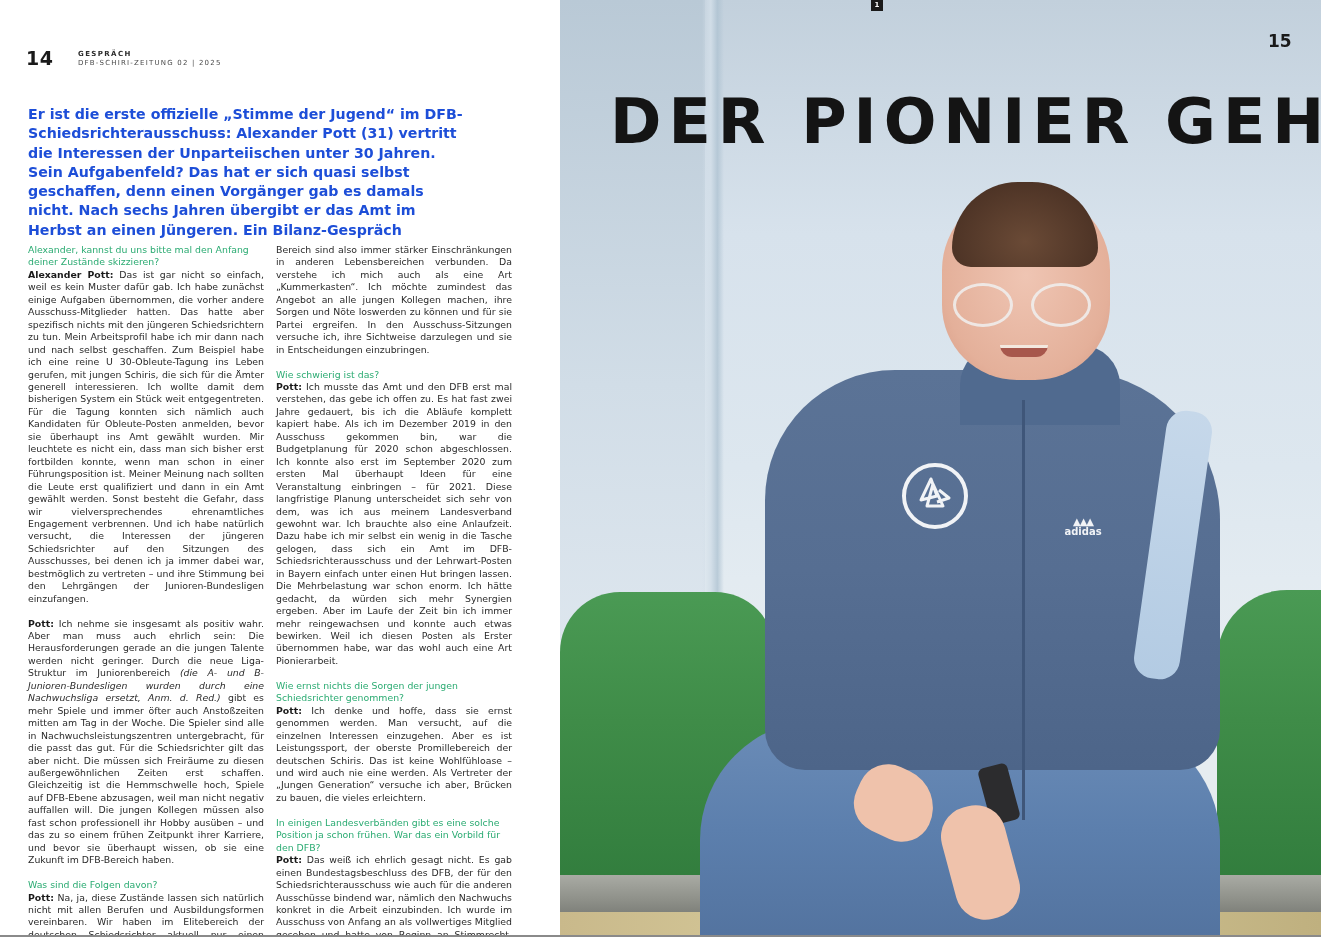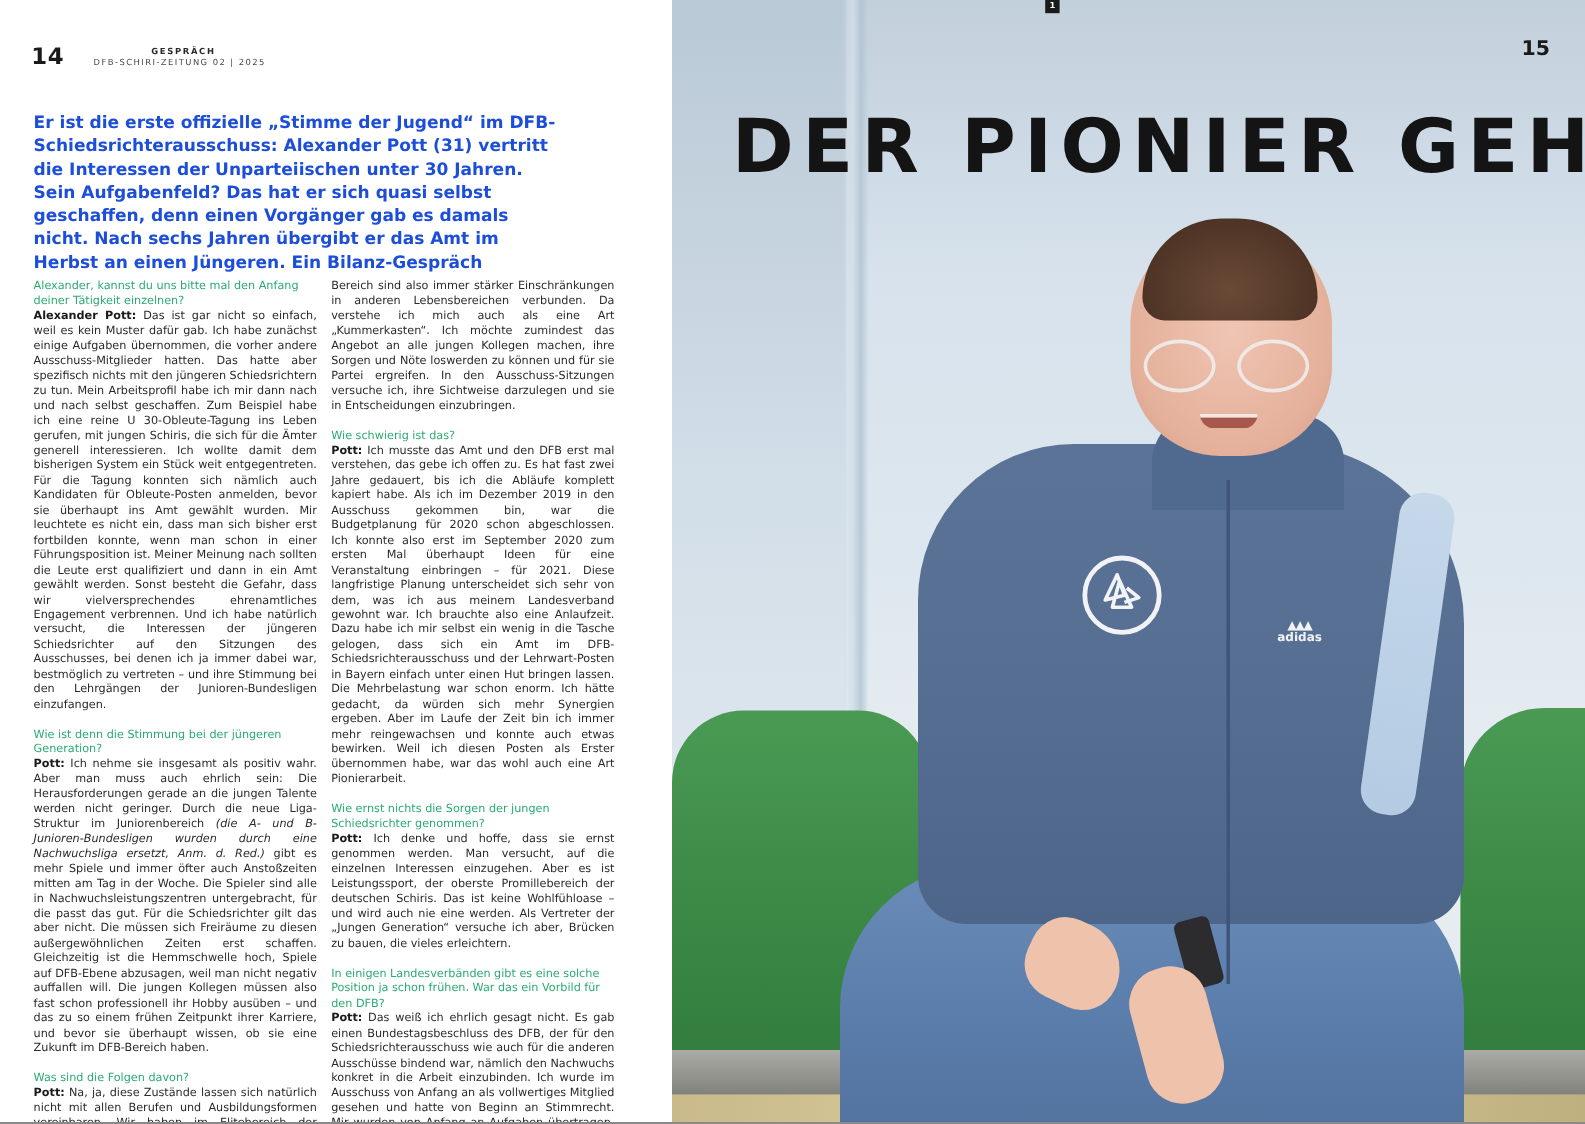--- a/index.html
+++ b/index.html
@@ -1,23 +1,23 @@
 <!DOCTYPE html>
 <html><head>
 <meta charset="utf-8">
 <style>
   * { box-sizing: border-box; margin: 0; padding: 0; }
   html, body { width: 1321px; height: 937px; overflow: hidden; background: #ffffff; }
   body { position: relative; font-family: "DejaVu Sans", sans-serif; color: #1c1c1c; }
 
   
-  .left-page { position: absolute; left: 0; top: 5px; width: 560px; height: 665px; background: #ffffff; }
+  .left-page { position: absolute; left: 0; top: 16px; width: 560px; height: 665px; background: #ffffff; }
   .page-num-left { position: absolute; left: 26px; top: 31px; font-size: 19px; font-weight: bold; letter-spacing: 0.5px; color: #1a1a1a; }
   .running-head { position: absolute; left: 78px; top: 34px; line-height: 9px; }
-  .running-head .section { font-size: 7px; font-weight: bold; letter-spacing: 1.4px; color: #2a2a2a; display: block; margin-left: 48px; }
+  .running-head .section { font-size: 7px; font-weight: bold; letter-spacing: 1.4px; color: #2a2a2a; display: block; }
   .running-head .issue { font-size: 7px; letter-spacing: 1.2px; color: #4a4a4a; display: block; text-align: center; }
 
   .intro { position: absolute; left: 28px; top: 89px; width: 440px; font-size: 14.2px; line-height: 19.3px; font-weight: bold; color: #1d4ed8; }
 
   .col { position: absolute; top: 228px; width: 236px; font-size: 9.35px; line-height: 12.45px; color: #2a2a2a; text-align: justify; hyphens: manual; }
   .col-1 { left: 28px; }
   .col-2 { left: 276px; }
   .q { color: #2bab72; display: block; text-align: left; }
   .a { display: block; }
   .spk { font-weight: bold; color: #1a1a1a; }
@@ -75,24 +75,23 @@
 <div class="left-page">
   <div class="page-num-left">14</div>
   <div class="running-head">
     <span class="section">GESPRÄCH</span>
     <span class="issue">DFB-SCHIRI-ZEITUNG 02 | 2025</span>
   </div>
 
   <p class="intro">Er ist die erste offizielle „Stimme der Jugend“ im DFB-Schiedsrichterausschuss: Alexander Pott (31) vertritt die Interessen der Unparteiischen unter 30 Jahren. Sein Aufgabenfeld? Das hat er sich quasi selbst geschaffen, denn einen Vorgänger gab es damals nicht. Nach sechs Jahren übergibt er das Amt im Herbst an einen Jüngeren. Ein Bilanz-Gespräch</p>
 
   <div class="col col-1">
-    <span class="q">Alexander, kannst du uns bitte mal den Anfang deiner Tätigkeit einzelnen?</span>
+    <span class="q">Alexander, kannst du uns bitte mal den Anfang deiner Zustände skizzieren?</span>
     <span class="a"><span class="spk">Alexander Pott:</span> <span>Das ist gar nicht so einfach, weil es kein Muster dafür gab. Ich habe zunächst einige Aufgaben übernommen, die vorher andere Ausschuss-Mitglieder hatten. Das hatte aber spezifisch nichts mit den jüngeren Schiedsrichtern zu tun. Mein Arbeitsprofil habe ich mir dann nach und nach selbst geschaffen. Zum Beispiel habe ich eine reine U 30-Obleute-Tagung ins Leben gerufen, mit jungen Schiris, die sich für die Ämter generell interessieren. Ich wollte damit dem bisherigen System ein Stück weit entgegentreten. Für die Tagung konnten sich nämlich auch Kandidaten für Obleute-Posten anmelden, bevor sie überhaupt ins Amt gewählt wurden. Mir leuchtete es nicht ein, dass man sich bisher erst fortbilden konnte, wenn man schon in einer Führungsposition ist. Meiner Meinung nach sollten die Leute erst qualifiziert und dann in ein Amt gewählt werden. Sonst besteht die Gefahr, dass wir vielversprechendes ehrenamtliches Engagement verbrennen. Und ich habe natürlich versucht, die Interessen der jüngeren Schiedsrichter auf den Sitzungen des Ausschusses, bei denen ich ja immer dabei war, bestmöglich zu vertreten – und ihre Stimmung bei den Lehrgängen der Junioren-Bundesligen einzufangen.</span></span>
     <span class="gap"></span>
-    <span class="q">Wie ist denn die Stimmung bei der jüngeren Generation?</span>
     <span class="a"><span class="spk">Pott:</span> <span>Ich nehme sie insgesamt als positiv wahr. Aber man muss auch ehrlich sein: Die Herausforderungen gerade an die jungen Talente werden nicht geringer. Durch die neue Liga-Struktur im Juniorenbereich </span><em class="note">(die A- und B-Junioren-Bundesligen wurden durch eine Nachwuchsliga ersetzt, Anm. d. Red.)</em><span> gibt es mehr Spiele und immer öfter auch Anstoßzeiten mitten am Tag in der Woche. Die Spieler sind alle in Nachwuchsleistungszentren untergebracht, für die passt das gut. Für die Schiedsrichter gilt das aber nicht. Die müssen sich Freiräume zu diesen außergewöhnlichen Zeiten erst schaffen. Gleichzeitig ist die Hemmschwelle hoch, Spiele auf DFB-Ebene abzusagen, weil man nicht negativ auffallen will. Die jungen Kollegen müssen also fast schon professionell ihr Hobby ausüben – und das zu so einem frühen Zeitpunkt ihrer Karriere, und bevor sie überhaupt wissen, ob sie eine Zukunft im DFB-Bereich haben.</span></span>
     <span class="gap"></span>
     <span class="q">Was sind die Folgen davon?</span>
     <span class="a"><span class="spk">Pott:</span> <span>Na, ja, diese Zustände lassen sich natürlich nicht mit allen Berufen und Ausbildungsformen vereinbaren. Wir haben im Elitebereich der deutschen Schiedsrichter aktuell nur einen Handwerker, der Rest sind Akademiker. Viele junge Schiedsrichter versuchen mit dem Wechseln ihrer Arbeitsstellen bis hin zu Schichtmodellen alles möglich zu machen. Mit einer Karriere im Schiri-</span></span>
   </div>
 
   <div class="col col-2">
     <span class="a">Bereich sind also immer stärker Einschränkungen in anderen Lebensbereichen verbunden. Da verstehe ich mich auch als eine Art „Kummerkasten“. Ich möchte zumindest das Angebot an alle jungen Kollegen machen, ihre Sorgen und Nöte loswerden zu können und für sie Partei ergreifen. In den Ausschuss-Sitzungen versuche ich, ihre Sichtweise darzulegen und sie in Entscheidungen einzubringen.</span>
     <span class="gap"></span>
     <span class="q">Wie schwierig ist das?</span>

